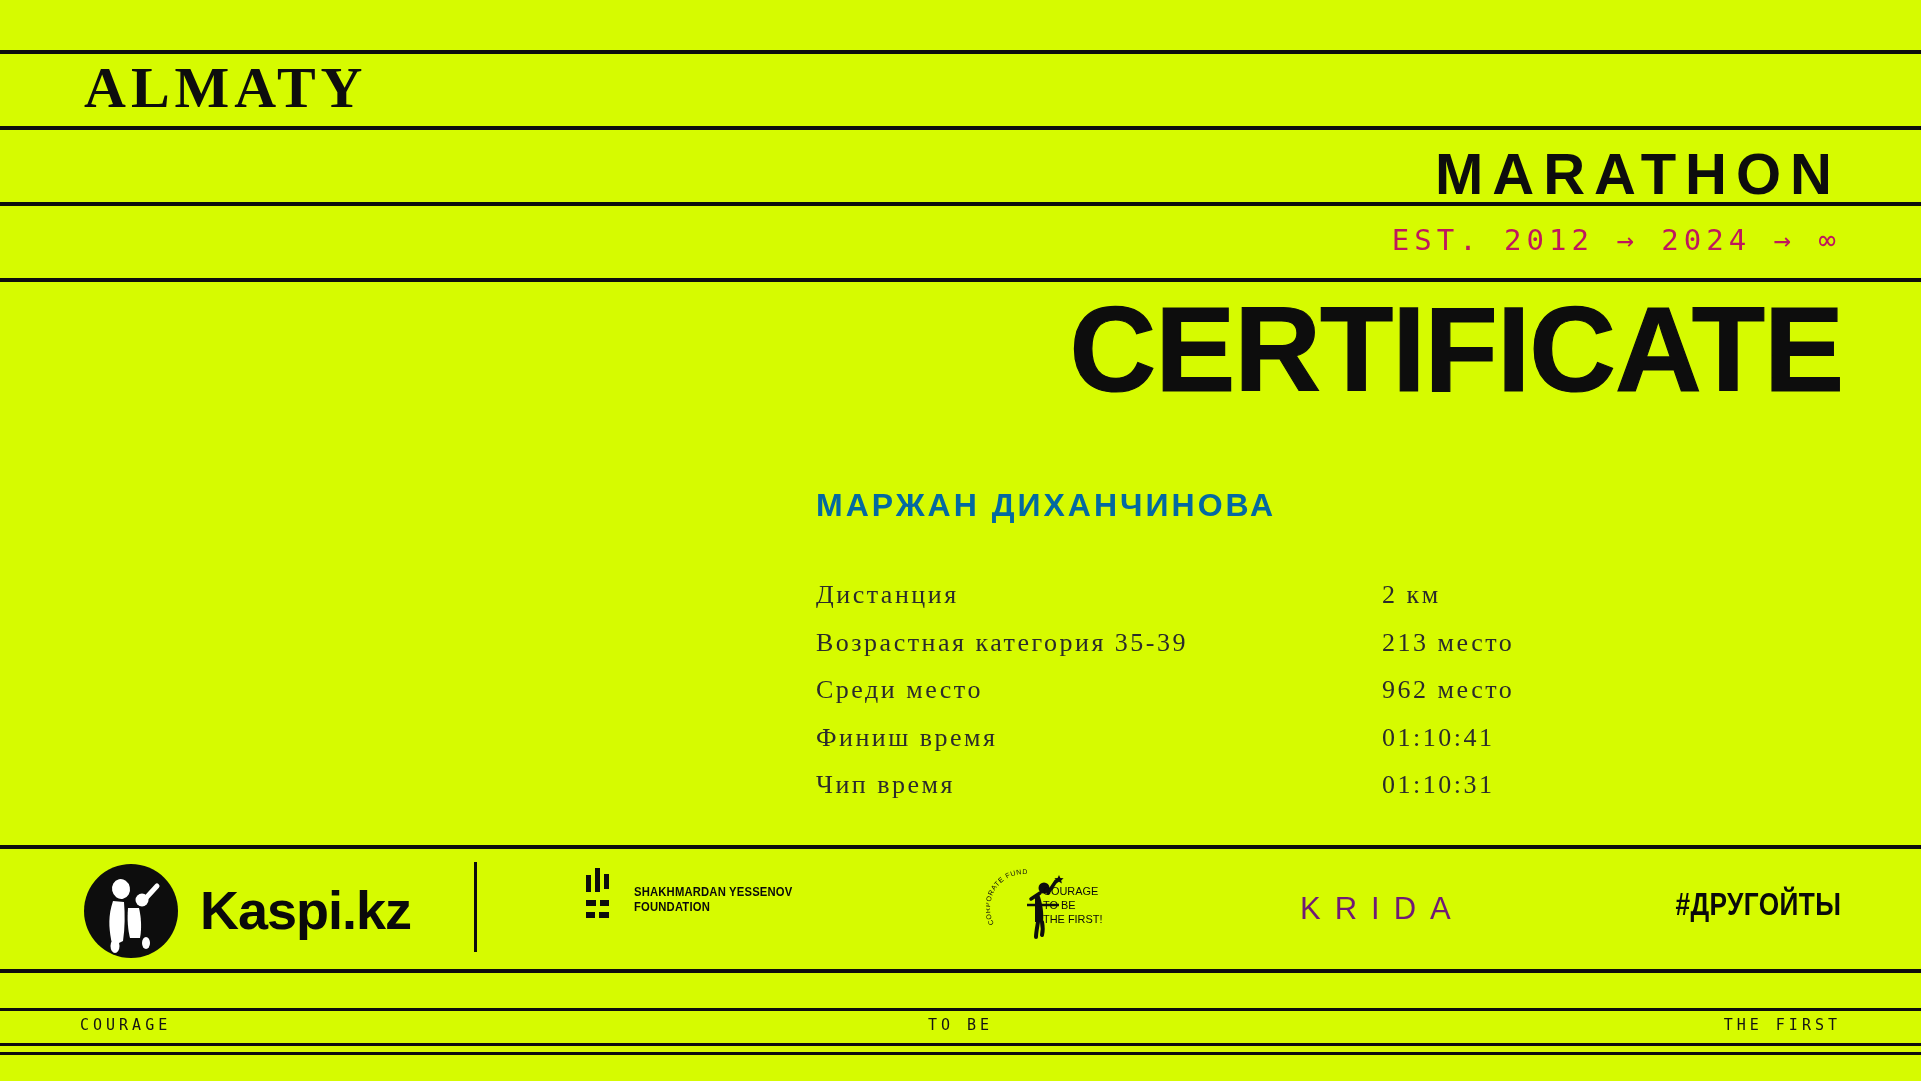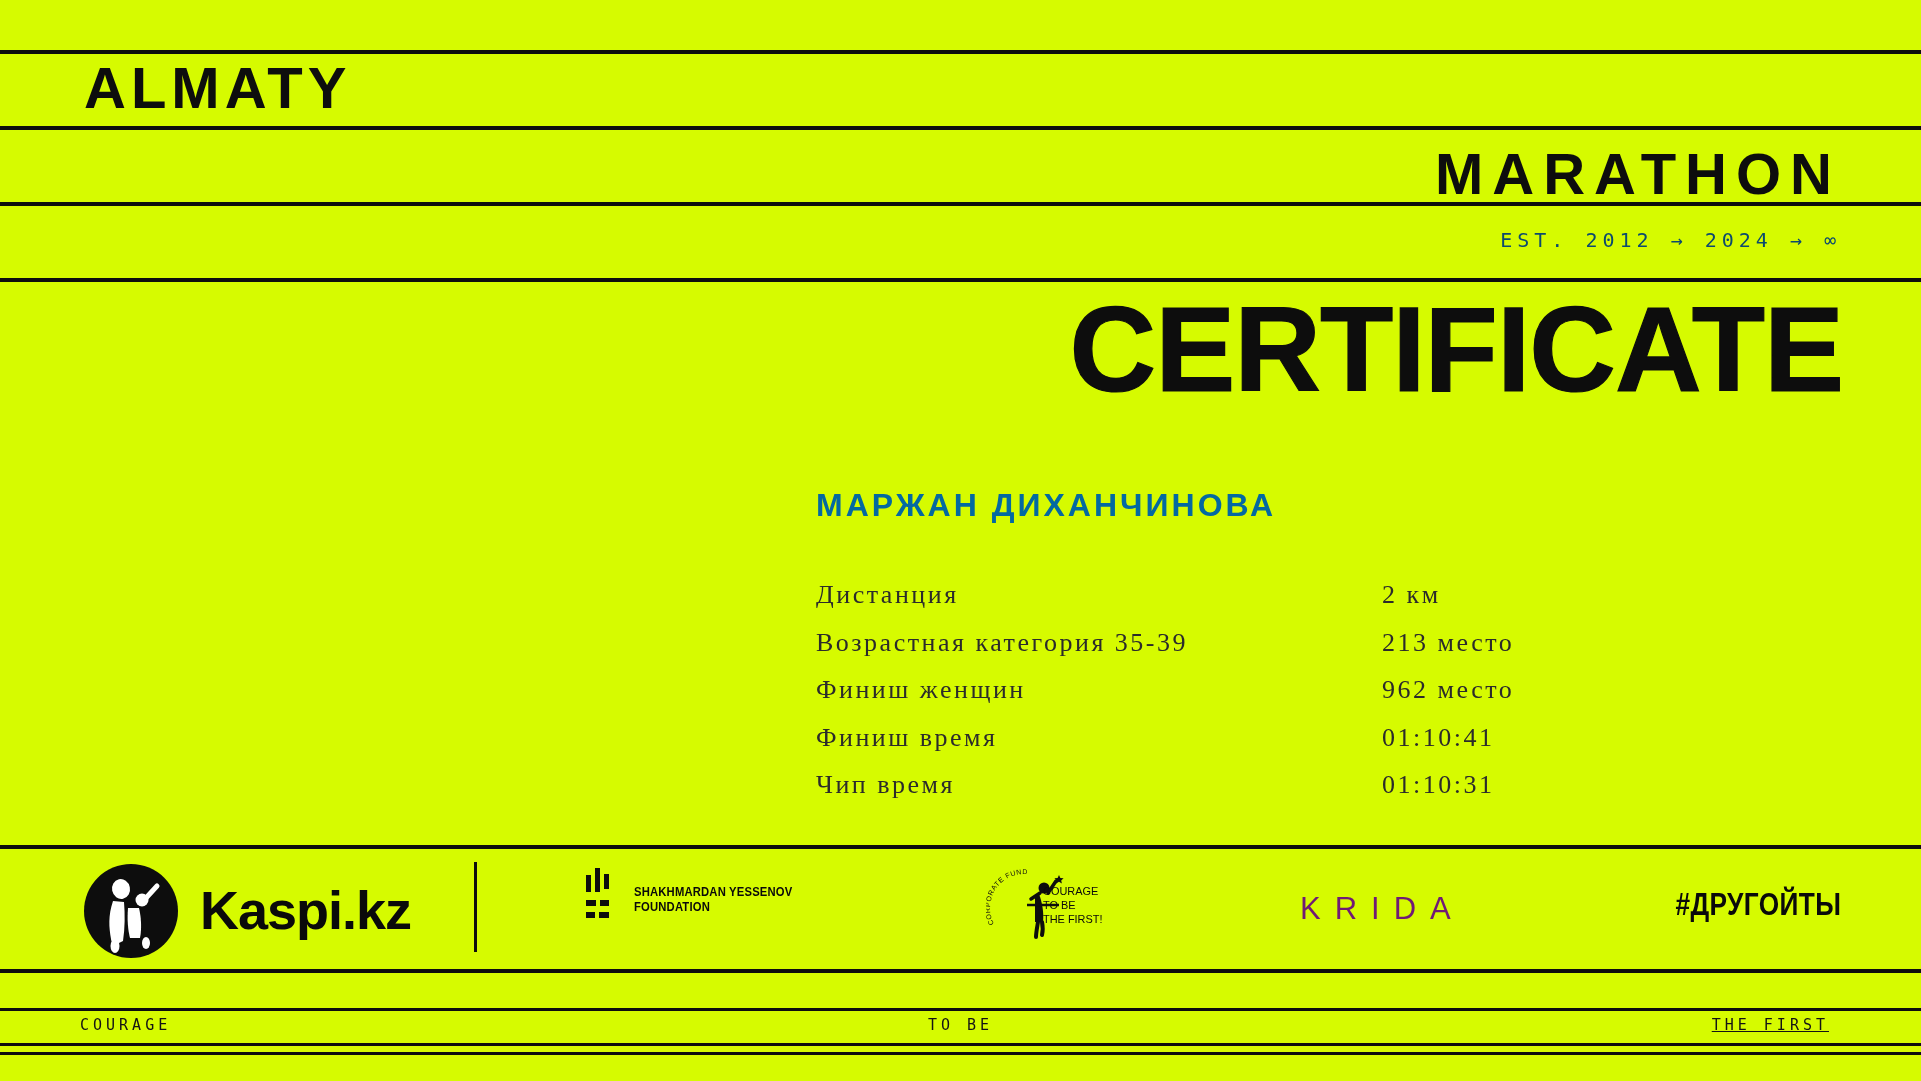--- a/index.html
+++ b/index.html
@@ -17,30 +17,30 @@
   .hr-3{top:202px;height:4px;}
   .hr-4{top:278px;height:4px;}
   .hr-5{top:845px;height:4px;}
   .hr-6{top:969px;height:4px;}
   .hr-7{top:1008px;height:3px;}
   .hr-8{top:1043px;height:3px;}
   .hr-9{top:1052px;height:3px;}
 
   .title-left{
     position:absolute;left:84px;top:50px;height:76px;line-height:76px;
-    font-size:58px;font-weight:800;letter-spacing:5px;
+    font-size:58px;font-weight:800;letter-spacing:5px;font-family:Liberation Serif, serif;
   }
   .title-right{
     position:absolute;right:80px;top:126px;height:76px;line-height:76px;
     font-size:58px;font-weight:800;letter-spacing:9px;margin-top:10px;
   }
   .est-line{
     position:absolute;right:80px;top:202px;height:76px;line-height:76px;
     font-family:"DejaVu Sans Mono",monospace;
-    font-size:20px;letter-spacing:5px;color:#0c4a6e;
+    font-size:29px;letter-spacing:5px;color:#be185d;
   }
   .cert-heading{
     position:absolute;right:78px;top:290px;
     font-size:120px;line-height:118px;font-weight:700;letter-spacing:-1px;
     -webkit-text-stroke:1.2px #0d0d0d;
   }
   .runner-name{
     position:absolute;left:816px;top:487px;
     font-size:32px;font-weight:bold;letter-spacing:3px;color:#0369a1;
   }
@@ -81,21 +81,21 @@
     transform:scaleX(0.82);transform-origin:right top;color:#0a0a0a;
   }
 
   .slogan{
     position:absolute;top:1008px;height:35px;line-height:35px;
     font-family:"DejaVu Sans Mono",monospace;
     font-size:15px;letter-spacing:4px;color:#141414;
   }
   .slogan-left{left:80px;}
   .slogan-center{left:0;right:0;text-align:center;}
-  .slogan-right{right:92px;text-decoration:underline;}
+  .slogan-right{right:80px;}
 </style>
 </head>
 <body>
 
 <div class="page">
 
   <div class="hr hr-1"></div>
   <div class="hr hr-2"></div>
   <div class="hr hr-3"></div>
   <div class="hr hr-4"></div>
@@ -114,21 +114,21 @@
 
   <div class="result-row row-0">
     <span class="label">Дистанция</span>
     <span class="value">2 км</span>
   </div>
   <div class="result-row row-1">
     <span class="label">Возрастная категория 35-39</span>
     <span class="value">213 место</span>
   </div>
   <div class="result-row row-2">
-    <span class="label">Финиш женщин</span>
+    <span class="label">Среди место</span>
     <span class="value">962 место</span>
   </div>
   <div class="result-row row-3">
     <span class="label">Финиш время</span>
     <span class="value">01:10:41</span>
   </div>
   <div class="result-row row-4">
     <span class="label">Чип время</span>
     <span class="value">01:10:31</span>
   </div>

